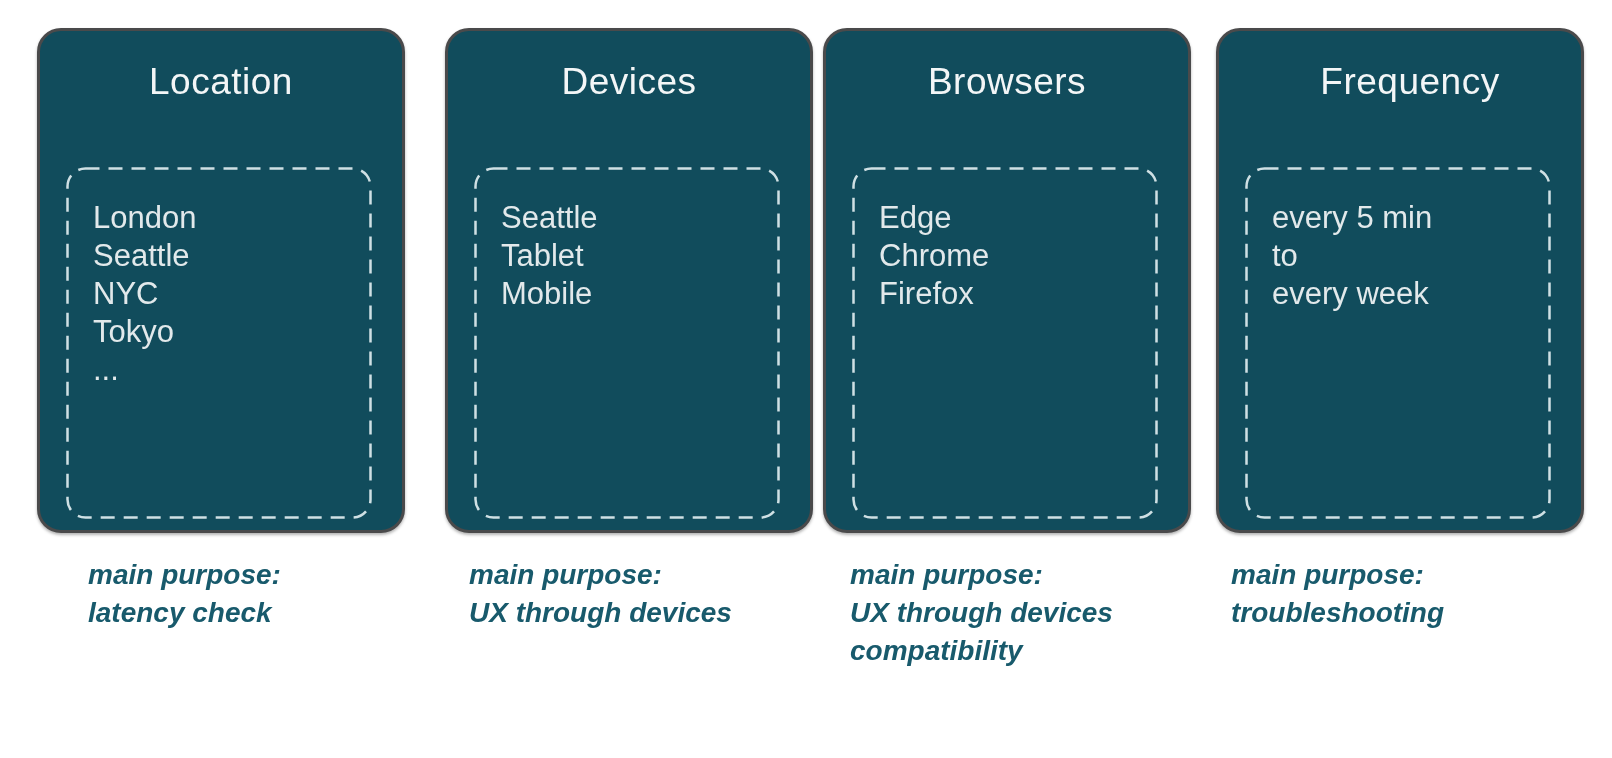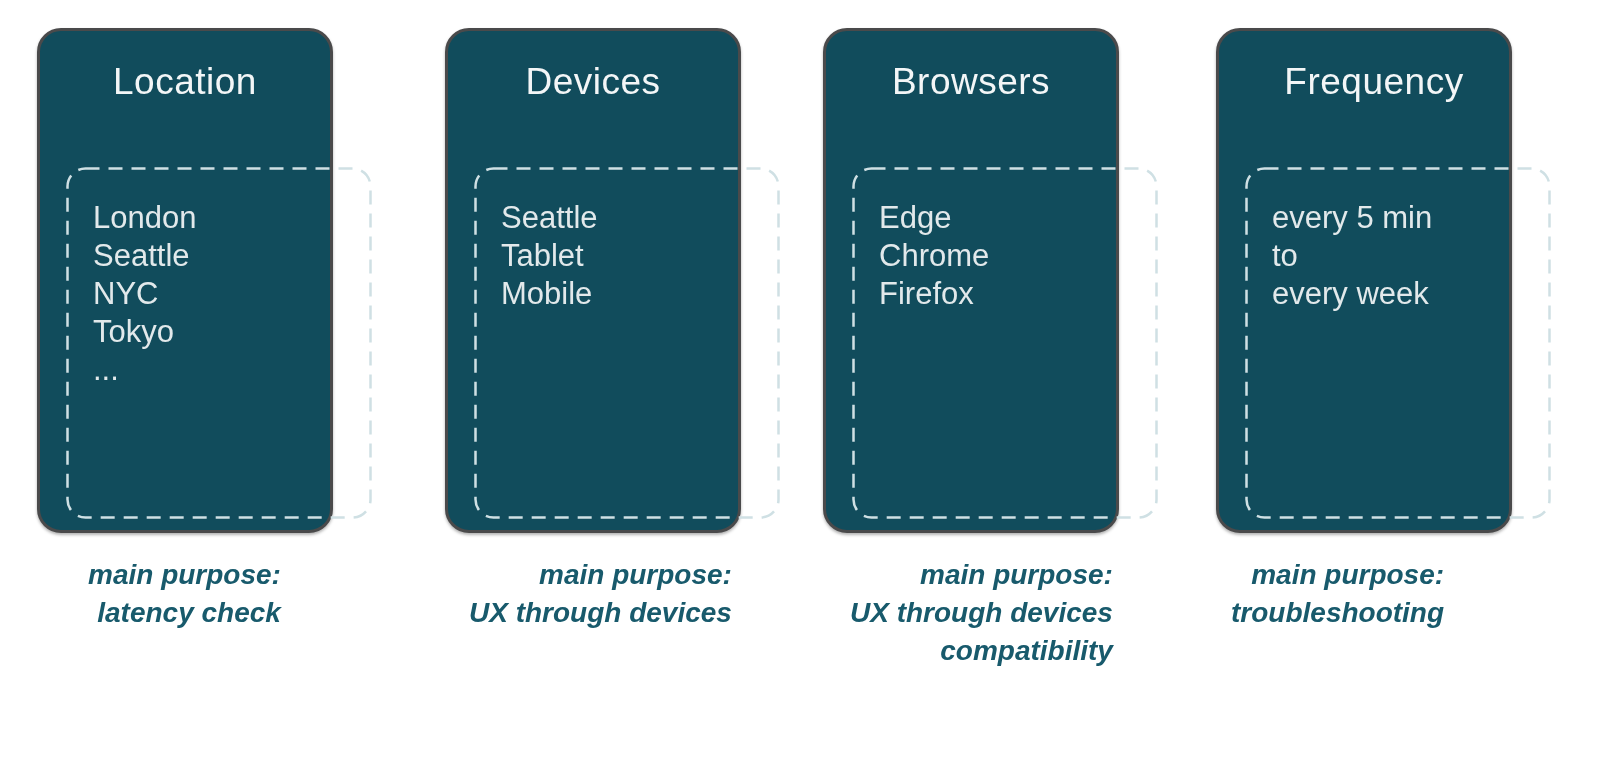--- a/index.html
+++ b/index.html
@@ -17,21 +17,21 @@
     width: 1612px;
     height: 758px;
     position: relative;
     overflow: hidden;
     background: var(--canvas_bg);
     font-family: "Liberation Sans", sans-serif;
   }
   .card {
     position: absolute;
     top: 28px;
-    width: 296px;
+    width: 368px;
     height: 505px;
     background: var(--card_bg);
     border: 3px solid var(--card_border);
     border-radius: 24px;
     box-shadow: 0 2px 3px rgba(40,40,40,0.35);
   }
   .card.c0 { left: 37px; }
   .card.c1 { left: 445px; }
   .card.c2 { left: 823px; }
   .card.c3 { left: 1216px; padding-left: 20px; }
@@ -62,21 +62,20 @@
     color: var(--item_text);
   }
   .caption {
     position: absolute;
     top: 556px;
     font-size: 28px;
     line-height: 38px;
     font-style: italic;
     font-weight: bold;
     color: var(--caption_text);
-    text-align: right;
   }
   .caption.p0 { left: 88px; }
   .caption.p1 { left: 469px; }
   .caption.p2 { left: 850px; }
   .caption.p3 { left: 1231px; }
 </style>
 </head>
 <body>
 
 <main>

